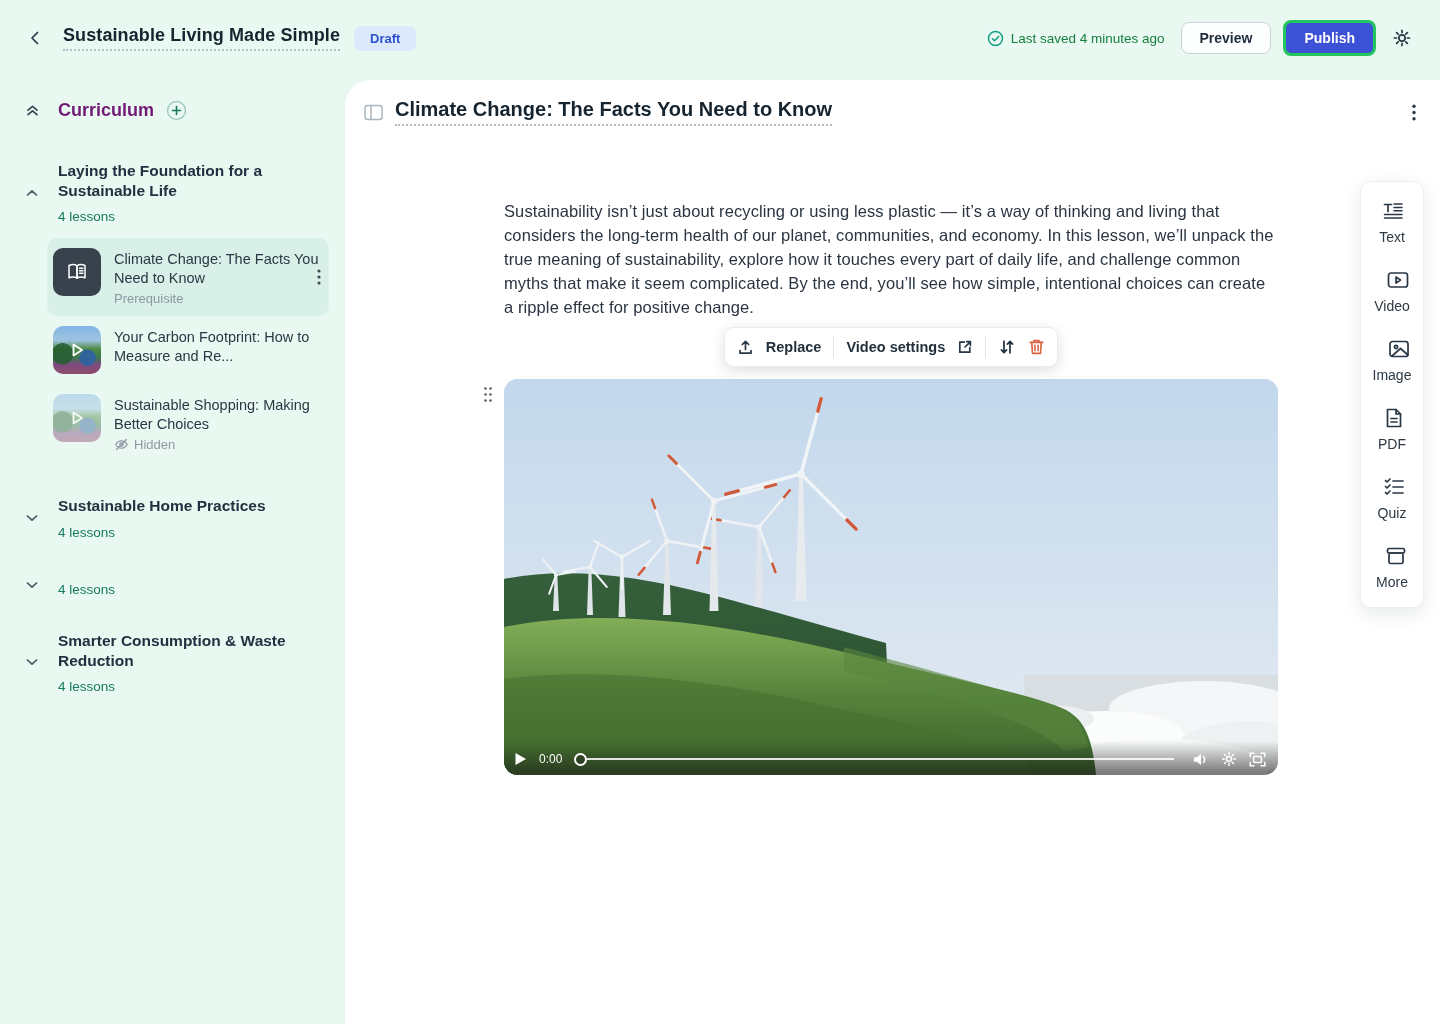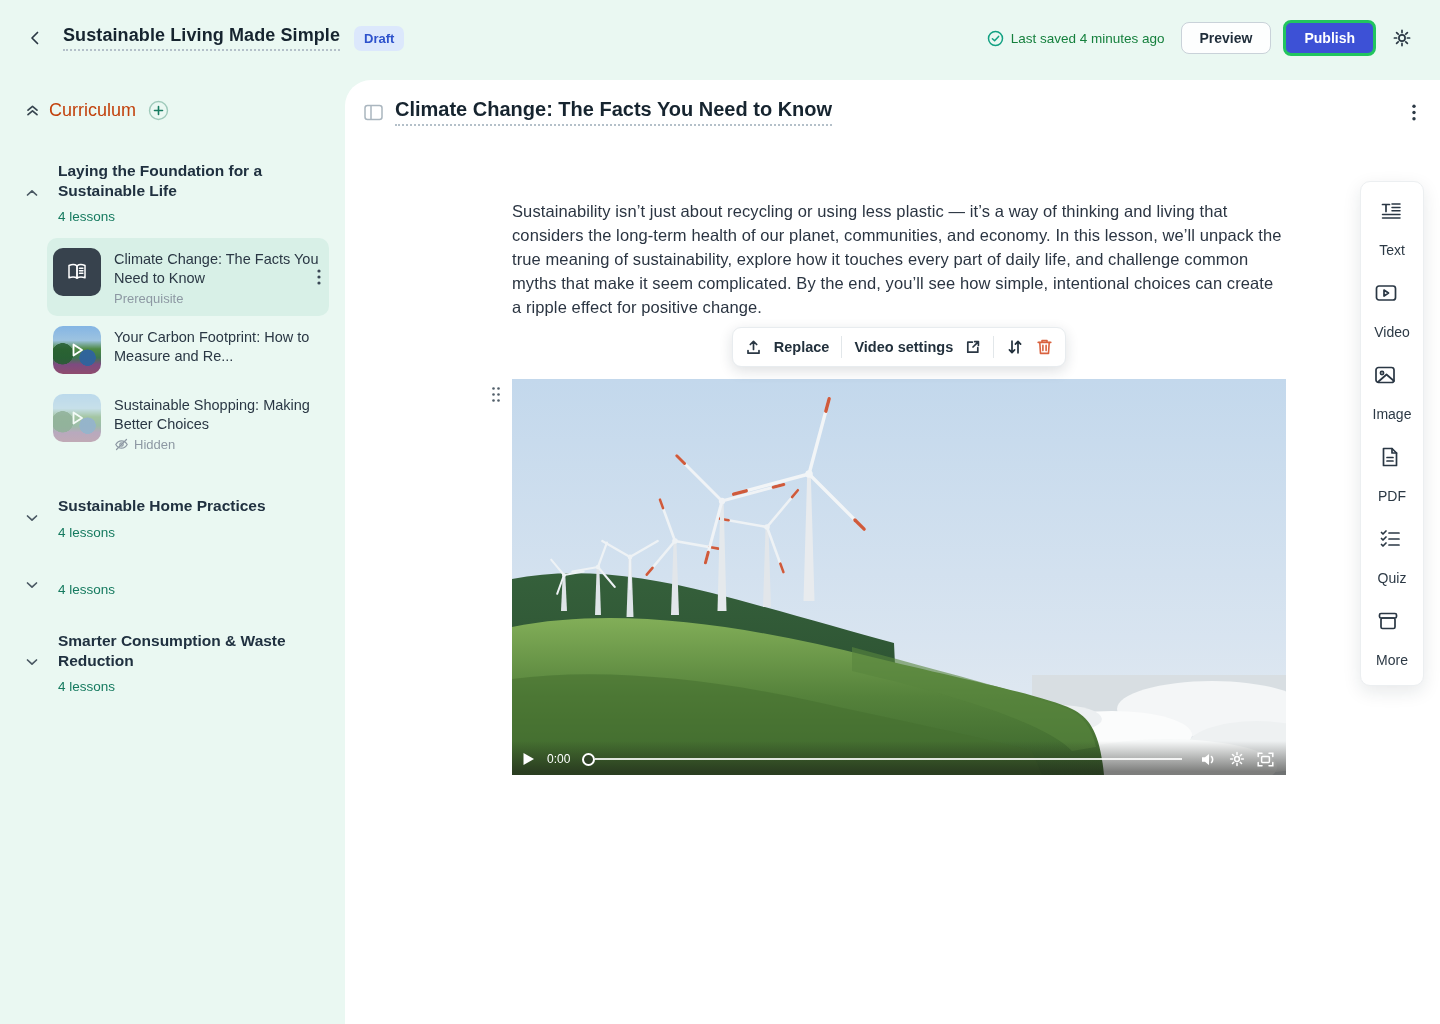--- a/index.html
+++ b/index.html
@@ -17,40 +17,40 @@
     position:absolute; top:0; left:0; right:0; height:76px;
     display:flex; align-items:center; padding:0 24px 0 20px;
   }
   .back-btn { background:none; border:none; cursor:pointer; padding:6px; display:flex; }
   .course-title {
     font-size:18px; font-weight:700; color:#16242f; margin-left:13px;
     border-bottom:2px dotted #b4c0c9; padding-bottom:3px; letter-spacing:.1px;
   }
   .draft-badge {
     margin-left:14px; background:#dce8fc; color:#2d52cc; font-size:13px; font-weight:600;
-    padding:5px 10px; border-radius:7px;
+    padding:5px 16px; border-radius:7px;
   }
   .topbar-right { margin-left:auto; display:flex; align-items:center; gap:12px; }
   .saved-wrap { display:flex; align-items:center; gap:7px; margin-right:4px; }
   .saved-text { font-size:13.5px; color:#15803d; }
   .btn {
     font-family:inherit; font-size:14px; font-weight:600; border-radius:8px;
     padding:8px 18px; cursor:pointer; line-height:1;
   }
   .btn-preview { background:#fdfefe; border:1px solid #c9d2d9; color:#1f2d3a; }
   .btn-publish { background:#3d51d6; border:3px solid #22c55e; color:#fff; }
   .icon-btn { background:none; border:none; cursor:pointer; padding:4px; display:flex; }
 
   
   .sidebar {
     position:absolute; top:80px; left:0; width:345px; bottom:0; padding:14px 0 0 0;
     overflow:hidden;
   }
   .curriculum-row { display:flex; align-items:center; padding:6px 20px 6px 24px; }
-  .curriculum-title { font-size:18px; font-weight:400; color:#c2410c; margin-left:8px; }
+  .curriculum-title { font-size:18px; font-weight:700; color:#701a75; margin-left:17px; }
   .add-btn { background:none; border:none; cursor:pointer; margin-left:12px; display:flex; }
 
   .section-header { display:flex; align-items:center; padding:0 20px 0 24px; margin-top:34px; }
   .section-header .chev { flex:0 0 25px; display:flex; background:none; border:none; cursor:pointer; padding:0; }
   .section-text { margin-left:9px; }
   .section-title { font-size:15.5px; font-weight:600; color:#203140; line-height:1.3; max-width:240px; }
   .section-meta { font-size:13.5px; color:#157a5f; margin-top:8px; font-weight:500; }
 
   .lesson-list { margin:14px 0 0 47px; width:282px; }
   .lesson-row {
@@ -81,54 +81,54 @@
     position:absolute; top:80px; left:345px; right:0; bottom:0;
     background:#fff; border-top-left-radius:26px;
   }
   .lesson-head { position:absolute; top:18px; left:17px; right:20px; display:flex; align-items:center; }
   .page-title {
     font-size:20px; font-weight:700; color:#16242f; margin-left:10px;
     border-bottom:2px dotted #b4c0c9; padding-bottom:3px;
   }
   .head-kebab { margin-left:auto; background:none; border:none; cursor:pointer; padding:4px; }
 
-  .doc { position:absolute; left:167px; top:119px; width:774px; }
+  .doc { position:absolute; left:159px; top:119px; width:774px; }
   .lesson-paragraph { font-size:16.5px; line-height:24px; color:#2b3542; letter-spacing:.1px; }
 
   .float-toolbar {
     display:flex; align-items:center; width:fit-content; margin:8px auto 12px auto;
     background:#fff; border:1px solid #e8ecef; border-radius:9px; padding:8px 12px;
     box-shadow:0 4px 14px rgba(20,35,50,.14); gap:12px; position:relative; z-index:5;
   }
   .tb-item { display:flex; align-items:center; gap:12px; background:none; border:none; cursor:pointer; font-family:inherit; }
   .tb-label { font-size:14.5px; font-weight:600; color:#22303c; }
   .tb-divider { width:1px; height:22px; background:#e2e7ea; }
 
   .video-wrap { position:relative; width:774px; height:396px; border-radius:6px; overflow:visible; }
-  .video-frame { width:774px; height:396px; border-radius:0; overflow:hidden; position:relative; background:#cfdeed; }
+  .video-frame { width:774px; height:396px; border-radius:14px; overflow:hidden; position:relative; background:#cfdeed; }
   .drag-handle { position:absolute; left:-23px; top:5px; cursor:grab; background:none; border:none; padding:2px; }
   .controls {
     position:absolute; left:0; right:0; bottom:0; height:34px;
     background:linear-gradient(180deg, rgba(25,25,22,0) 0%, rgba(25,25,22,.55) 90%);
     display:flex; align-items:center; padding:6px 10px 4px 8px; gap:8px;
   }
   .ctl-btn { background:none; border:none; cursor:pointer; display:flex; padding:2px; }
   .ctl-time { color:#fff; font-size:12px; margin:0 4px 0 2px; }
   .scrub { flex:1; display:flex; align-items:center; cursor:pointer; }
   .scrub-knob { width:13px; height:13px; border:2.5px solid #fff; border-radius:50%; background:rgba(40,40,40,.35); flex:0 0 13px; }
   .scrub-line { flex:1; height:2px; background:rgba(255,255,255,.85); margin-right:8px; }
 
   
   .insert-panel {
     position:absolute; top:181px; right:16px; width:64px;
     background:#fff; border:1px solid #eceff1; border-radius:10px;
     box-shadow:0 6px 18px rgba(20,35,50,.10);
     display:flex; flex-direction:column; align-items:center; padding:17px 0; gap:23px;
   }
-  .ins-item { display:flex; flex-direction:column; align-items:flex-start; gap:19px; background:none; border:none; cursor:pointer; }
+  .ins-item { display:flex; flex-direction:column; align-items:flex-end; gap:6px; background:none; border:none; cursor:pointer; }
   .ins-label { font-size:14px; color:#2c3945; font-weight:500; font-family:inherit; }
 
   .ic { stroke:#2a3744; fill:none; stroke-width:1.7; stroke-linecap:round; stroke-linejoin:round; }
 </style>
 </head>
 <body>
 
 <header class="topbar">
   <button class="back-btn">
     <span>

